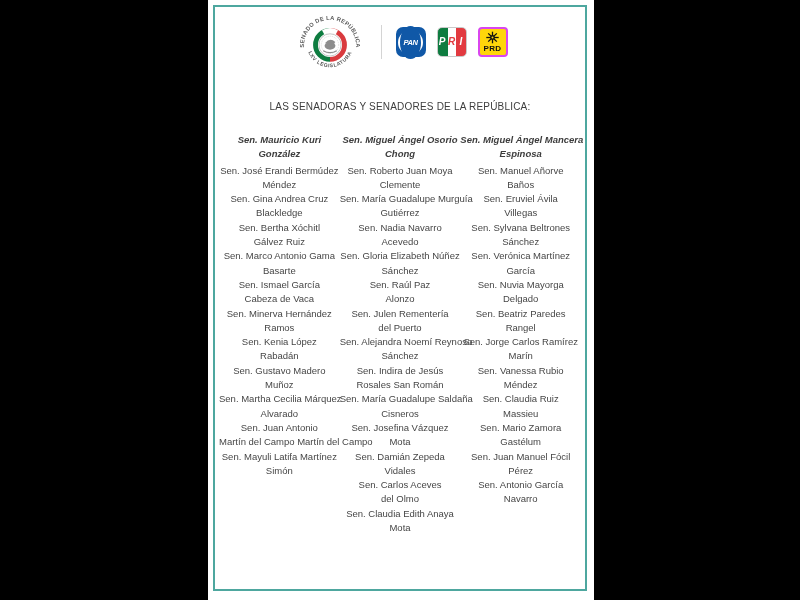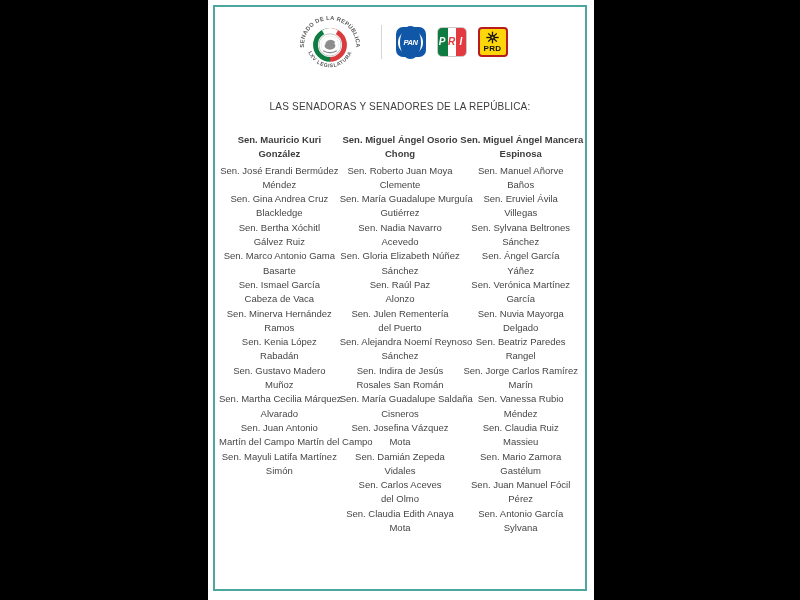--- a/index.html
+++ b/index.html
@@ -16,31 +16,31 @@
   .pan { background:#1058A7; border-radius:7px; display:flex; align-items:center; justify-content:center; }
   .pan-ring { width:25px; height:25px; background:#fff; border-radius:50%; display:flex; align-items:center; justify-content:center; }
   .pan-core { width:21px; height:33px; background:#1058A7; border-radius:50%; display:flex; align-items:center; justify-content:center; }
   .pan-core span { color:#fff; font-weight:bold; font-style:italic; font-size:7.5px; letter-spacing:-0.5px; }
   .pri { border:1px solid #c9c9c9; border-radius:5px;
          background:linear-gradient(90deg,#0E7C40 0 34%,#ffffff 34% 66%,#E23A40 66% 100%);
          display:flex; align-items:center; justify-content:center; }
   .pri-txt { display:flex; width:100%; font-weight:bold; font-style:italic; font-size:10px; line-height:1; }
   .pri-txt i { flex:1 1 0; text-align:center; font-style:italic; }
   .pri-p { color:#ffffff; } .pri-r { color:#E23A40; } .pri-i { color:#ffffff; }
-  .prd { background:#FFD60A; border:2px solid #b91c1c; border-radius:4px;
+  .prd { background:#FFD60A; border:2px solid #d946ef; border-radius:4px;
          display:flex; flex-direction:column; align-items:center; justify-content:center; gap:1px; }
   .prd span { font-weight:bold; font-size:8px; color:#111; letter-spacing:0.3px; line-height:1; }
   .title { margin-top:30px; text-align:center; font-weight:normal; font-size:10px;
            color:#3d3d3d; letter-spacing:0.2px; }
   .columns { margin-top:21px; display:flex; padding:0 4px; }
   .col { flex:1 1 0; text-align:center; min-width:0; }
   .name { margin:0; }
   .name.leader { margin-bottom:2px; }
   .line { font-size:9.5px; line-height:14.3px; color:#464646; white-space:nowrap; }
-  .leader .line { font-weight:bold; color:#3d3d3d; }
+  .leader .line { font-weight:bold; color:#3d3d3d;font-style:italic; }
 </style>
 </head>
 <body>
 
 <div class="stage">
   <div class="page">
     <div class="page-border" style="border-color: rgb(78, 167, 159);">
 
       <div class="logos">
 
@@ -228,24 +228,20 @@
             </div>
             <div class="name">
               <div class="line">Sen. Eruviel Ávila</div>
               <div class="line">Villegas</div>
             </div>
             <div class="name">
               <div class="line">Sen. Sylvana Beltrones</div>
               <div class="line">Sánchez</div>
             </div>
             <div class="name">
-              <div class="line">Sen. Ángel García</div>
-              <div class="line">Yáñez</div>
-            </div>
-            <div class="name">
               <div class="line">Sen. Verónica Martínez</div>
               <div class="line">García</div>
             </div>
             <div class="name">
               <div class="line">Sen. Nuvia Mayorga</div>
               <div class="line">Delgado</div>
             </div>
             <div class="name">
               <div class="line">Sen. Beatriz Paredes</div>
               <div class="line">Rangel</div>
@@ -265,20 +261,20 @@
             <div class="name">
               <div class="line">Sen. Mario Zamora</div>
               <div class="line">Gastélum</div>
             </div>
             <div class="name">
               <div class="line">Sen. Juan Manuel Fócil</div>
               <div class="line">Pérez</div>
             </div>
             <div class="name">
               <div class="line">Sen. Antonio García</div>
-              <div class="line">Sylvana</div>
+              <div class="line">Navarro</div>
             </div>
           </div>
         </div>
 
     </div>
   </div>
 </div>
 
 </body></html>

